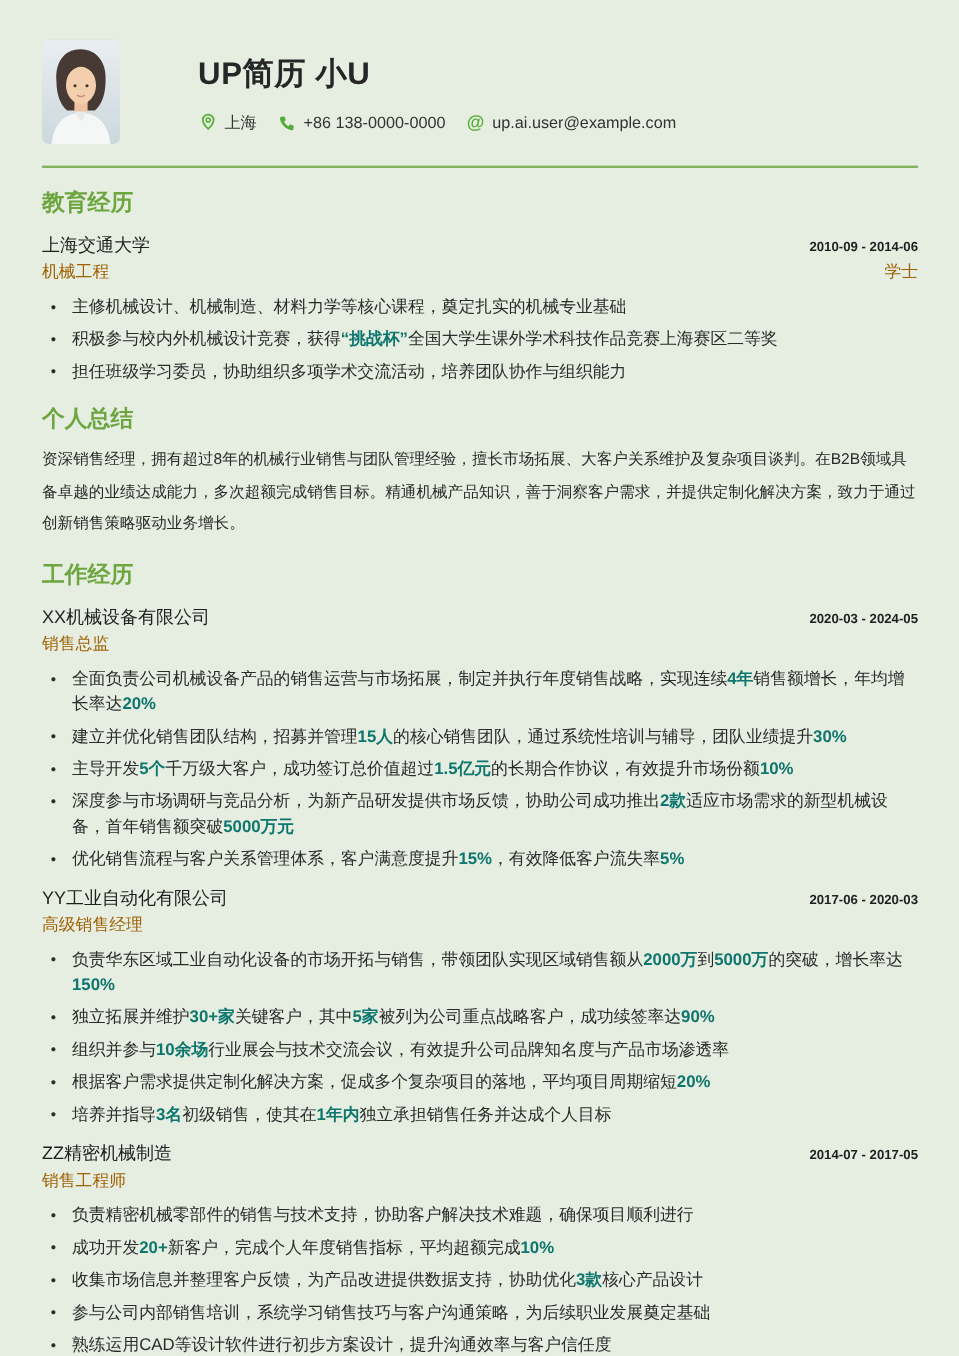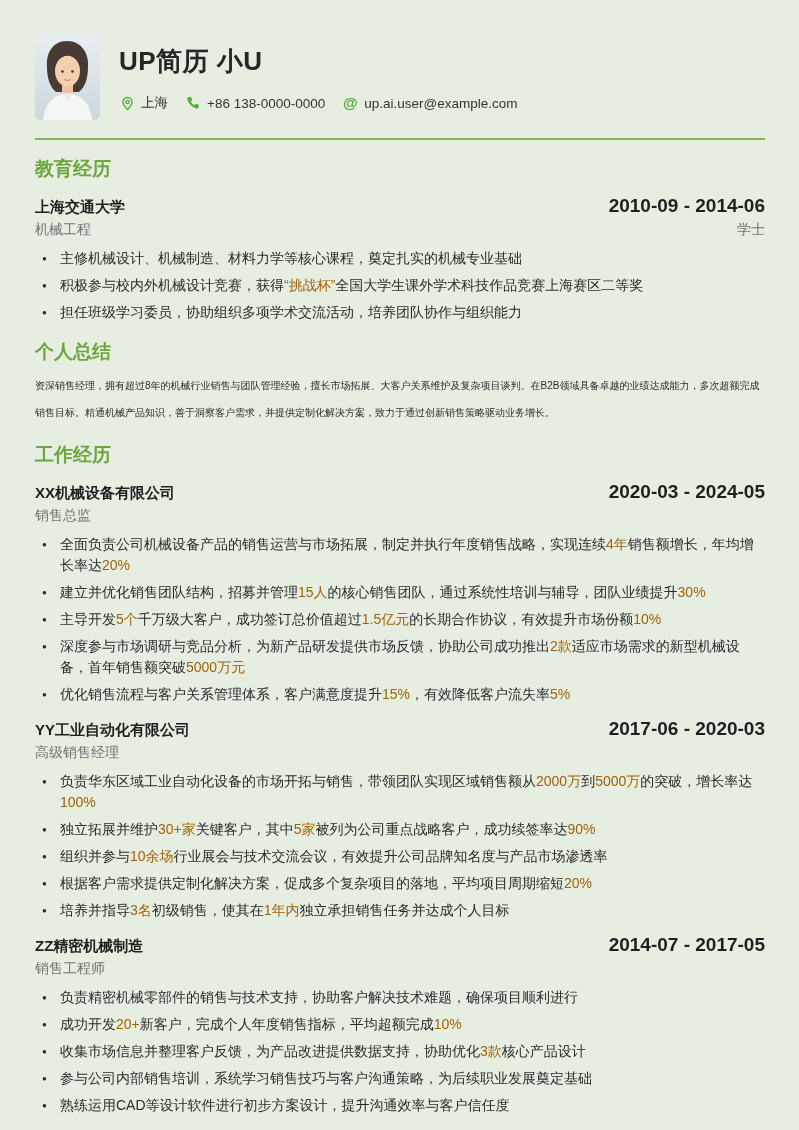--- a/index.html
+++ b/index.html
@@ -6,59 +6,59 @@
   html,body { width:799px; height:1130px; }
   body {
     background:#e5eee1;
     color:#2b2b2b;
     font-family:"Liberation Sans","DejaVu Sans",sans-serif;
     overflow:hidden;
   }
   .page { width:799px; height:1130px; padding:33px 34px 0 35px; overflow:hidden; }
 
   
-  .header { display:flex; align-items:center; }
+  .header { display:flex; align-items:center;gap:46px; }
   .photo {
     width:65px; height:87px; border-radius:6px; overflow:hidden;
     flex:0 0 65px; background:#d8e1e6;
   }
   .photo svg { display:block; }
   .header-info { margin-left:19px; padding-top:2px; }
   .name { font-size:26px; font-weight:bold; color:#262626; letter-spacing:0.5px; }
   .contact-row { display:flex; align-items:center; margin-top:15px; font-size:13.5px; color:#333; }
-  .contact-item { display:flex; align-items:flex-end; margin-right:17px; }
+  .contact-item { display:flex; align-items:flex-start; margin-right:17px; }
   .cicon { display:inline-flex; align-items:center; justify-content:center; width:16px; height:16px; margin-right:6px; }
   .cicon svg { display:block; }
   .at-glyph { color:#55ad35; font-size:15px; font-weight:bold; line-height:16px; }
 
   .divider { border:none; border-top:2px solid #83b55e; margin-top:18px; }
 
   
   .section { margin-top:16px; }
   .section-title { color:#6da53f; font-size:19px; font-weight:bold; margin-bottom:8px; }
 
   .entry { margin-top:13px; }
   .entry:first-of-type { margin-top:0; }
   .entry-head { display:flex; justify-content:space-between; align-items:baseline; }
-  .entry-name { font-size:15px; font-weight:bold; color:#1f1f1f; }
-  .entry-date { font-size:19px; font-weight:bold; color:#1f1f1f; white-space:nowrap; }
-  .entry-sub { display:flex; justify-content:space-between; font-size:14px; color:#737373; margin-top:4px; }
+  .entry-name { font-size:15px; font-weight:normal; color:#1f1f1f; }
+  .entry-date { font-size:11px; font-weight:bold; color:#1f1f1f; white-space:nowrap; }
+  .entry-sub { display:flex; justify-content:space-between; font-size:14px; color:#a16207; margin-top:4px; }
 
   ul.bullets { list-style:none; margin-top:9px; padding-left:25px; }
   ul.bullets li {
     position:relative; font-size:14px; line-height:21px;
     margin-bottom:6px; padding-left:0;
   }
   ul.bullets li::before {
     content:"●"; position:absolute; left:-18px; top:0;
     font-size:8px; line-height:21px; color:#2b2b2b;
   }
-  li b, .summary b { font-weight:normal; color:#a16207; }
+  li b, .summary b { font-weight:bold; color:#0f766e; }
 
-  .summary { font-size:10px; line-height:26.5px; color:#2b2b2b; }
+  .summary { font-size:13px; line-height:26.5px; color:#2b2b2b; }
 </style>
 </head>
 <body>
 
 <div class="page">
   <div class="header">
     <div class="photo">
       <svg width="65" height="87" viewBox="0 0 65 87" xmlns="http://www.w3.org/2000/svg">
         <defs>
           <linearGradient id="pbg" x1="0" y1="0" x2="0" y2="1">
@@ -155,21 +155,21 @@
         <div class="entry">
           <div class="entry-head">
             <span class="entry-name">YY工业自动化有限公司</span>
             <span class="entry-date">2017-06 - 2020-03</span>
           </div>
           <div class="entry-sub">
             <span>高级销售经理</span>
             <span></span>
           </div>
           <ul class="bullets">
-            <li>负责华东区域工业自动化设备的市场开拓与销售，带领团队实现区域销售额从<b>2000万</b>到<b>5000万</b>的突破，增长率达<b>100%</b></li>
+            <li>负责华东区域工业自动化设备的市场开拓与销售，带领团队实现区域销售额从<b>2000万</b>到<b>5000万</b>的突破，增长率达<b>150%</b></li>
             <li>独立拓展并维护<b>30+家</b>关键客户，其中<b>5家</b>被列为公司重点战略客户，成功续签率达<b>90%</b></li>
             <li>组织并参与<b>10余场</b>行业展会与技术交流会议，有效提升公司品牌知名度与产品市场渗透率</li>
             <li>根据客户需求提供定制化解决方案，促成多个复杂项目的落地，平均项目周期缩短<b>20%</b></li>
             <li>培养并指导<b>3名</b>初级销售，使其在<b>1年内</b>独立承担销售任务并达成个人目标</li>
           </ul>
         </div>
         <div class="entry">
           <div class="entry-head">
             <span class="entry-name">ZZ精密机械制造</span>
             <span class="entry-date">2014-07 - 2017-05</span>

